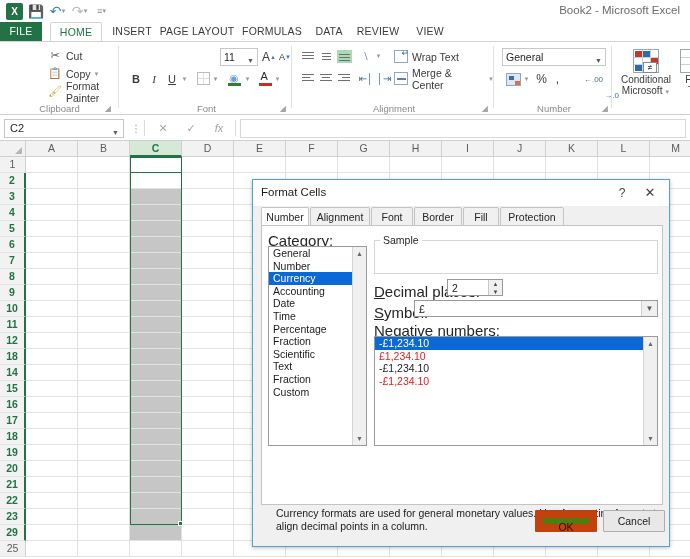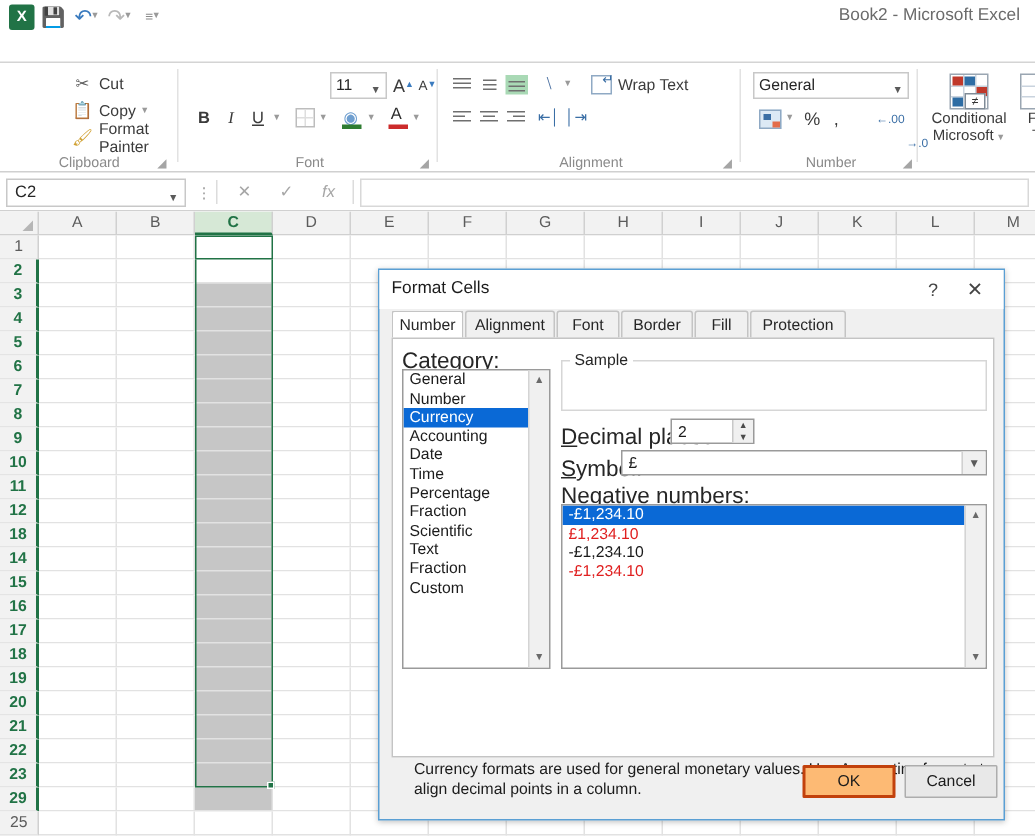--- a/index.html
+++ b/index.html
@@ -197,21 +197,21 @@
   .combo .val { position:absolute; left:4px; top:2px; font-size:10.5px; color:#1b1b1b; }
   .combo .arw { position:absolute; right:0; top:0; width:16px; height:15px; background:#f0f0f0;
                 border-left:1px solid #d0d0d0; display:flex; align-items:center;
                 justify-content:center; font-size:8px; color:#5a5a5a; }
 
   .desc { position:absolute; left:14px; top:281px; width:390px;
           font-size:10.5px; color:#1b1b1b; line-height:13px; }
 
   .dbtn { position:absolute; height:22px; border:1px solid #adadad; background:#e8e8e8;
           font-size:10.5px; color:#1b1b1b; text-align:center; line-height:20px; border-radius:1px; }
-  .dbtn.primary { border:2px solid #c2410c; background:#fdba74; line-height:18px; }
+  .dbtn.primary { border:8px solid #c2410c; background:#4d7c0f; line-height:18px; }
 </style>
 </head>
 <body>
 
 <div id="app">
 
   <div class="titlebar">
     <div class="qat">
       <div class="qat-btn">
           <span class="xl-logo">X</span>
@@ -228,20 +228,30 @@
           <span class="tinyarr">▼</span>
         </div>
       <div class="qat-btn">
           <span style="font-size:9px;color:#8b8b8b;">≡</span>
           <span class="tinyarr">▼</span>
         </div>
     </div>
     <div class="doctitle">Book2 - Microsoft Excel</div>
   </div>
 
+  <div class="ribbon-tabs">
+    <div class="tab file" style="left:0px;width:42px;">FILE</div>
+    <div class="tab active" style="left:50px;width:52px;">HOME</div>
+    <div class="tab" style="left:106px;width:52px;">INSERT</div>
+    <div class="tab" style="left:158px;width:78px;">PAGE LAYOUT</div>
+    <div class="tab" style="left:238px;width:68px;">FORMULAS</div>
+    <div class="tab" style="left:308px;width:42px;">DATA</div>
+    <div class="tab" style="left:352px;width:52px;">REVIEW</div>
+    <div class="tab" style="left:408px;width:44px;">VIEW</div>
+  </div>
 
   <div class="ribbon-body">
 
     <div class="group" style="left:0px;width:119px;">
       <div class="cmd" style="left:48px;top:5px;">
         <span class="gi scis">✂</span>
         <span>Cut</span>
       </div>
       <div class="cmd" style="left:48px;top:23px;">
         <span class="gi copy-ic">📋</span>
@@ -352,20 +362,27 @@
       <div class="ic-btn" style="left:42px;top:28px;width:17px;height:16px;">
         <span class="align-ic">
             <i style="top:2px;width:12px;"></i>
             <i style="top:5px;width:8px;left:5px;"></i>
             <i style="top:8px;width:12px;"></i>
           </span>
       </div>
       <div class="ic-btn indent-ic" style="left:64px;top:28px;width:16px;height:16px;">⇤│</div>
       <div class="ic-btn indent-ic" style="left:82px;top:28px;width:16px;height:16px;">│⇥</div>
 
+      <div class="cmd" style="left:100px;top:28px;">
+        <span class="gi">
+            <span class="merge-ic"></span>
+          </span>
+        <span>Merge &amp; Center</span>
+        <span class="tinyarr">▼</span>
+      </div>
 
       <div class="group-label">Alignment</div>
       <div class="dlg-launcher" style="right:6px;">◢</div>
       <div class="group-divider" style="right:0;"></div>
     </div>
 
     <div class="group" style="left:496px;width:116px;">
       <div class="inp" style="left:6px;top:6px;width:104px;">
         <span>General</span>
         <span class="cv">▼</span>

